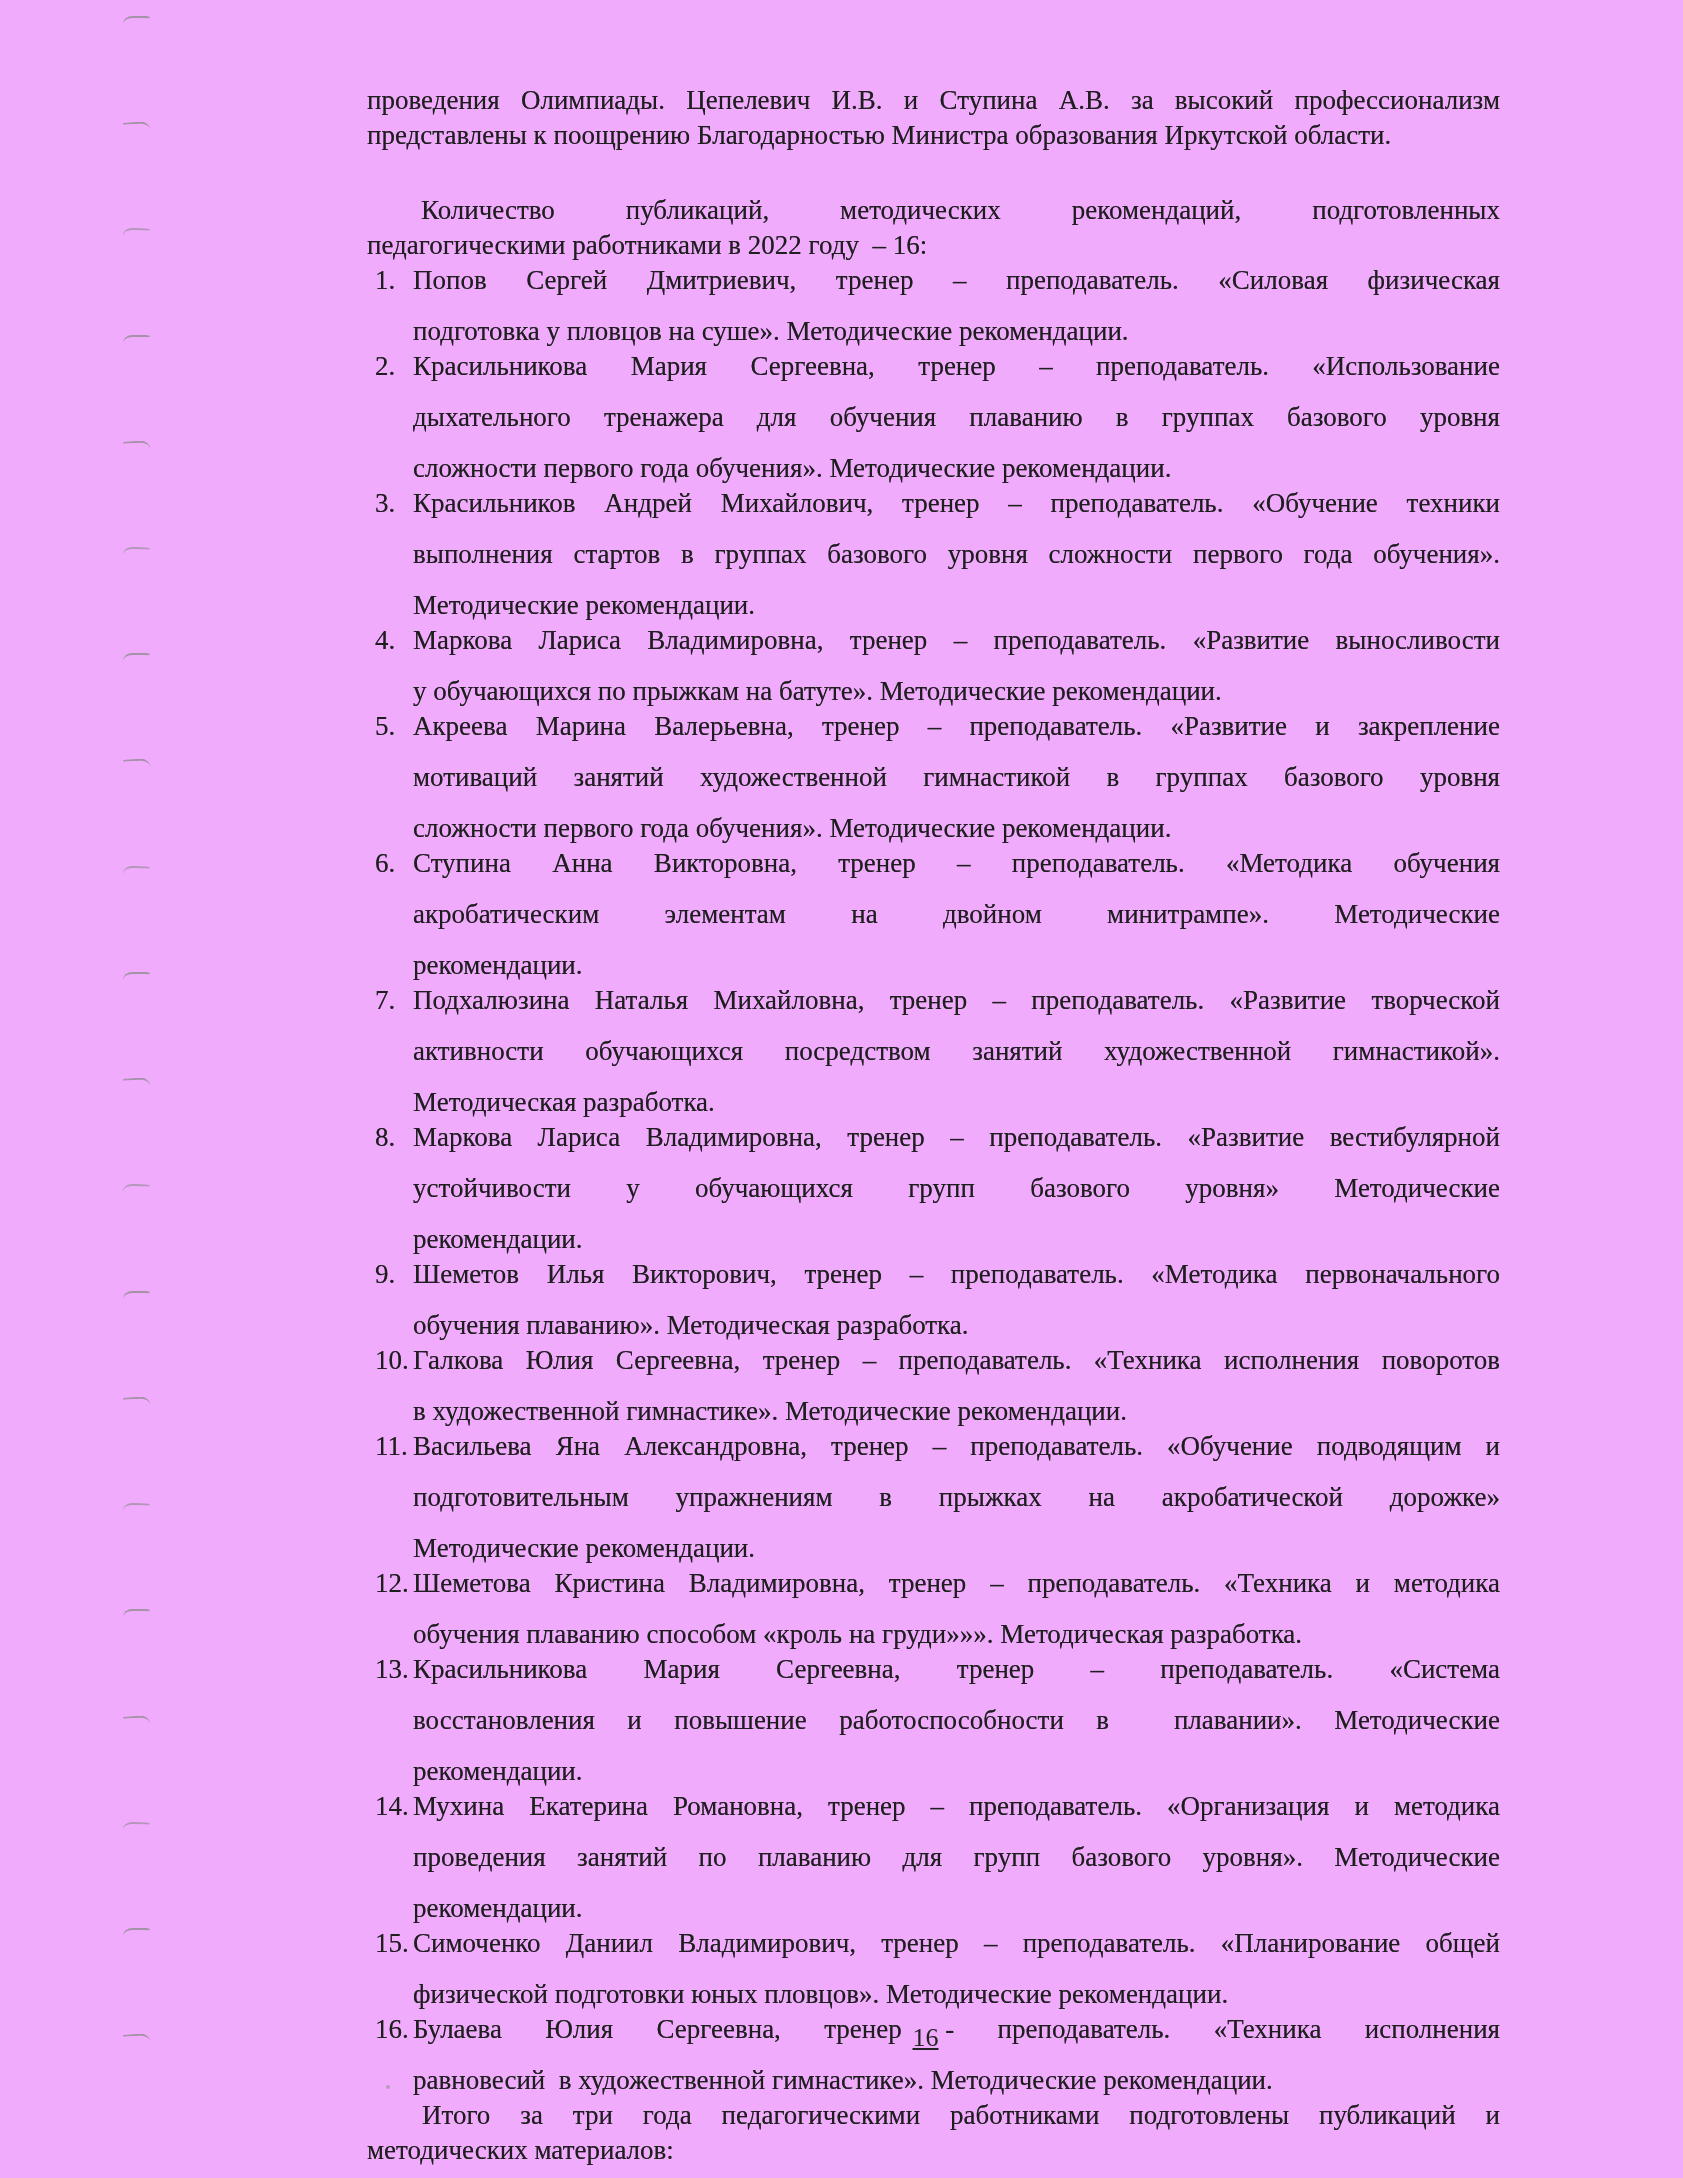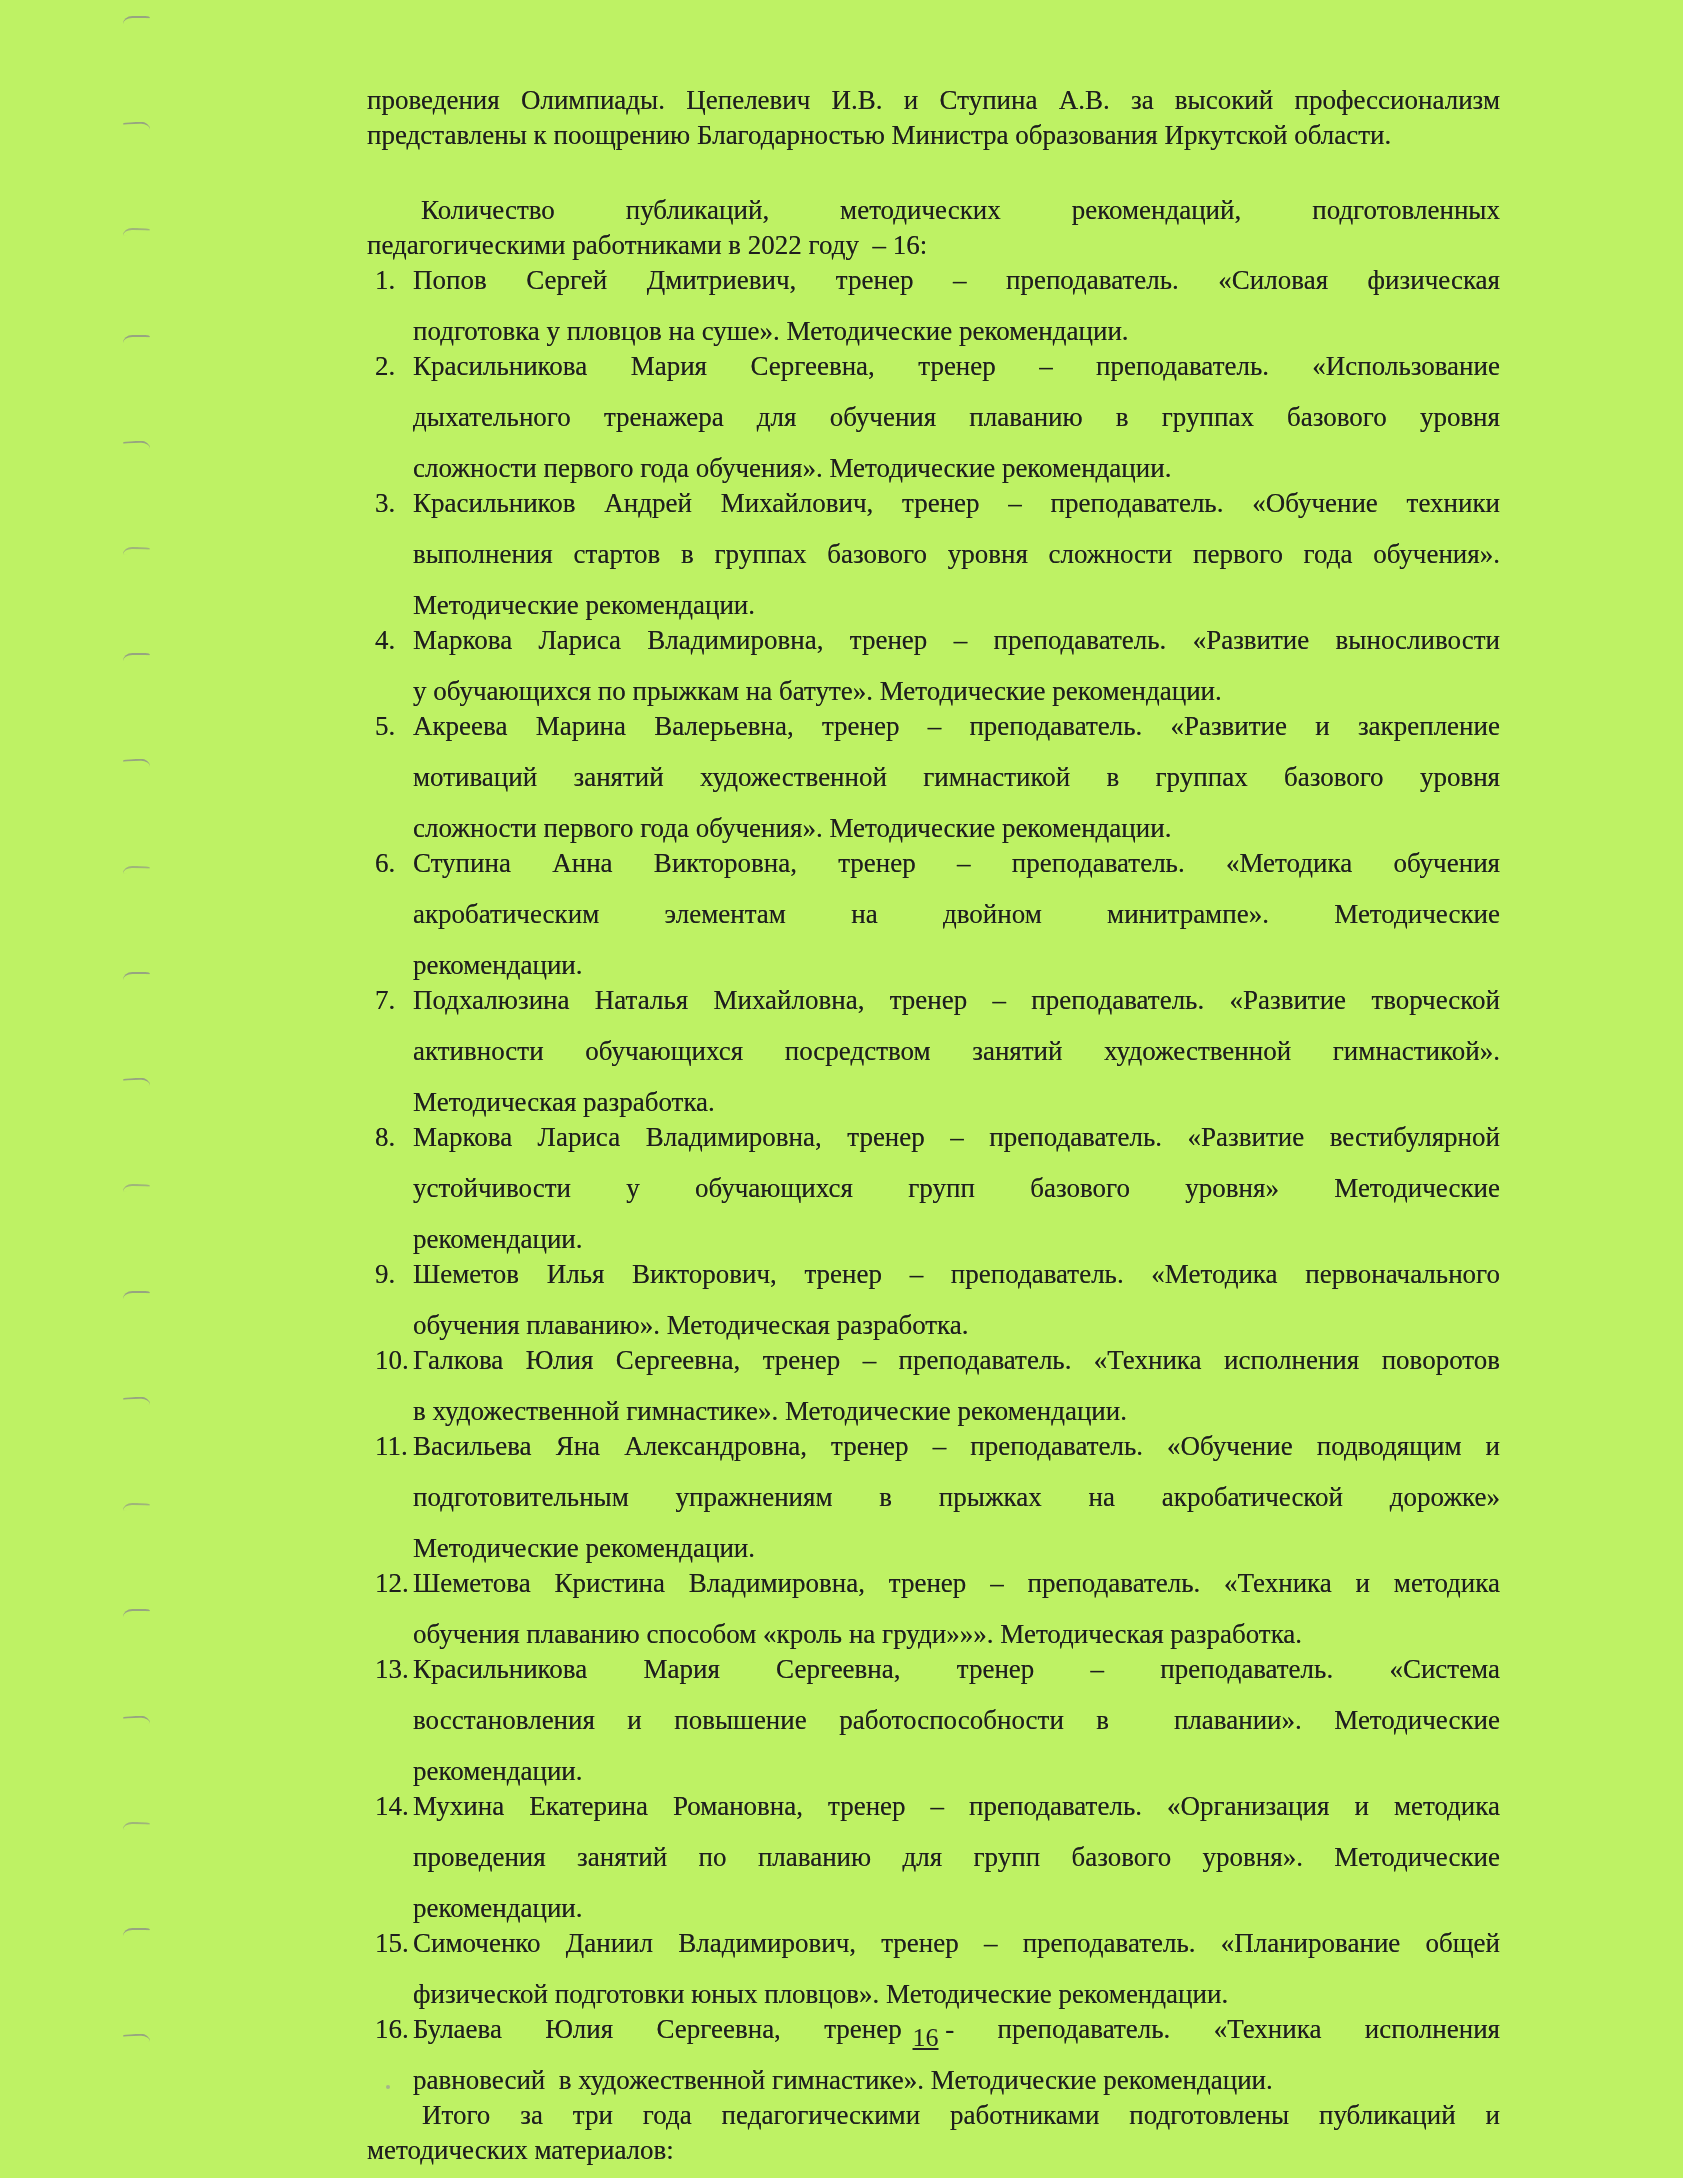--- a/index.html
+++ b/index.html
@@ -1,19 +1,19 @@
 <!DOCTYPE html>
 <html><head>
 <meta charset="utf-8">
 <style>
   html,body { margin:0; padding:0; background:#e8e8e8; }
   .page {
     position:relative;
     width:1683px; height:2178px;
-    background:#bef264;
+    background:#f0abfc;
     font-family:"Liberation Serif","DejaVu Serif",serif;
     color:#1e1e1e;
     font-size:27px;
     overflow:hidden;
   }
   .content {
     position:absolute;
     left:367px; top:83px;
     width:1133px;
   }

